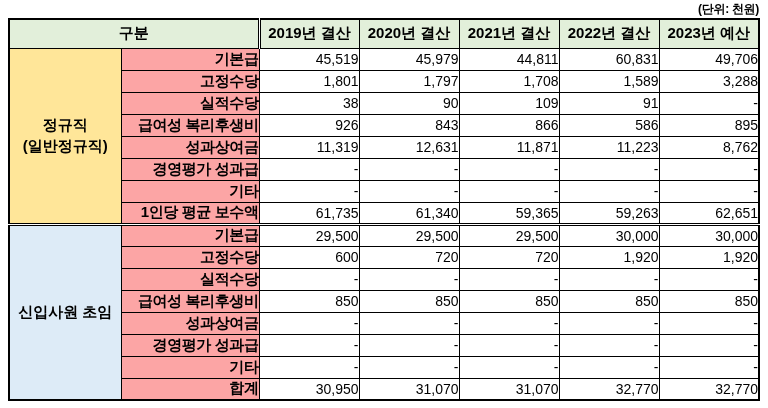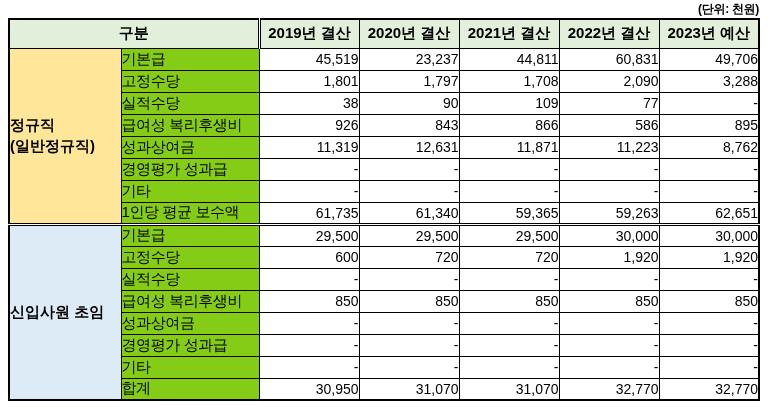--- a/index.html
+++ b/index.html
@@ -45,30 +45,31 @@
     font-size: 15px;
     font-weight: 700;
     text-align: center;
     vertical-align: middle;
     border-bottom: 2px solid #000;
   }
   thead th.cat { border-right: 3px double #000; }
   td.group {
     font-weight: 700;
     font-size: 15px;
+    text-align: center;
     vertical-align: middle;
     line-height: 1.35;
   }
   td.group.g1 { background: #ffe699; }
   td.group.g2 { background: #ddebf7; margin-top: 8px; }
   td.rowlabel {
-    background: #84cc16;
-    font-weight: 400;
+    background: #fca5a5;
+    font-weight: 700;
     font-size: 15px;
-    text-align: left;
+    text-align: right;
     vertical-align: middle;
     height: 22px;
     padding: 0 1px;
     letter-spacing: -0.4px;
   }
   td.val {
     background: #ffffff;
     font-size: 14px;
     text-align: right;
     vertical-align: middle;
@@ -105,39 +106,39 @@
       </tr>
     </thead>
     <tbody>
         <tr>
           <td class="group g1" rowspan="8">
             <div>정규직</div>
             <div>(일반정규직)</div>
           </td>
           <td class="rowlabel">기본급</td>
           <td class="val">45,519</td>
-          <td class="val">23,237</td>
+          <td class="val">45,979</td>
           <td class="val">44,811</td>
           <td class="val">60,831</td>
           <td class="val">49,706</td>
         </tr>
         <tr>
           <td class="rowlabel">고정수당</td>
           <td class="val">1,801</td>
           <td class="val">1,797</td>
           <td class="val">1,708</td>
-          <td class="val">2,090</td>
+          <td class="val">1,589</td>
           <td class="val">3,288</td>
         </tr>
         <tr>
           <td class="rowlabel">실적수당</td>
           <td class="val">38</td>
           <td class="val">90</td>
           <td class="val">109</td>
-          <td class="val">77</td>
+          <td class="val">91</td>
           <td class="val">-</td>
         </tr>
         <tr>
           <td class="rowlabel">급여성 복리후생비</td>
           <td class="val">926</td>
           <td class="val">843</td>
           <td class="val">866</td>
           <td class="val">586</td>
           <td class="val">895</td>
         </tr>

